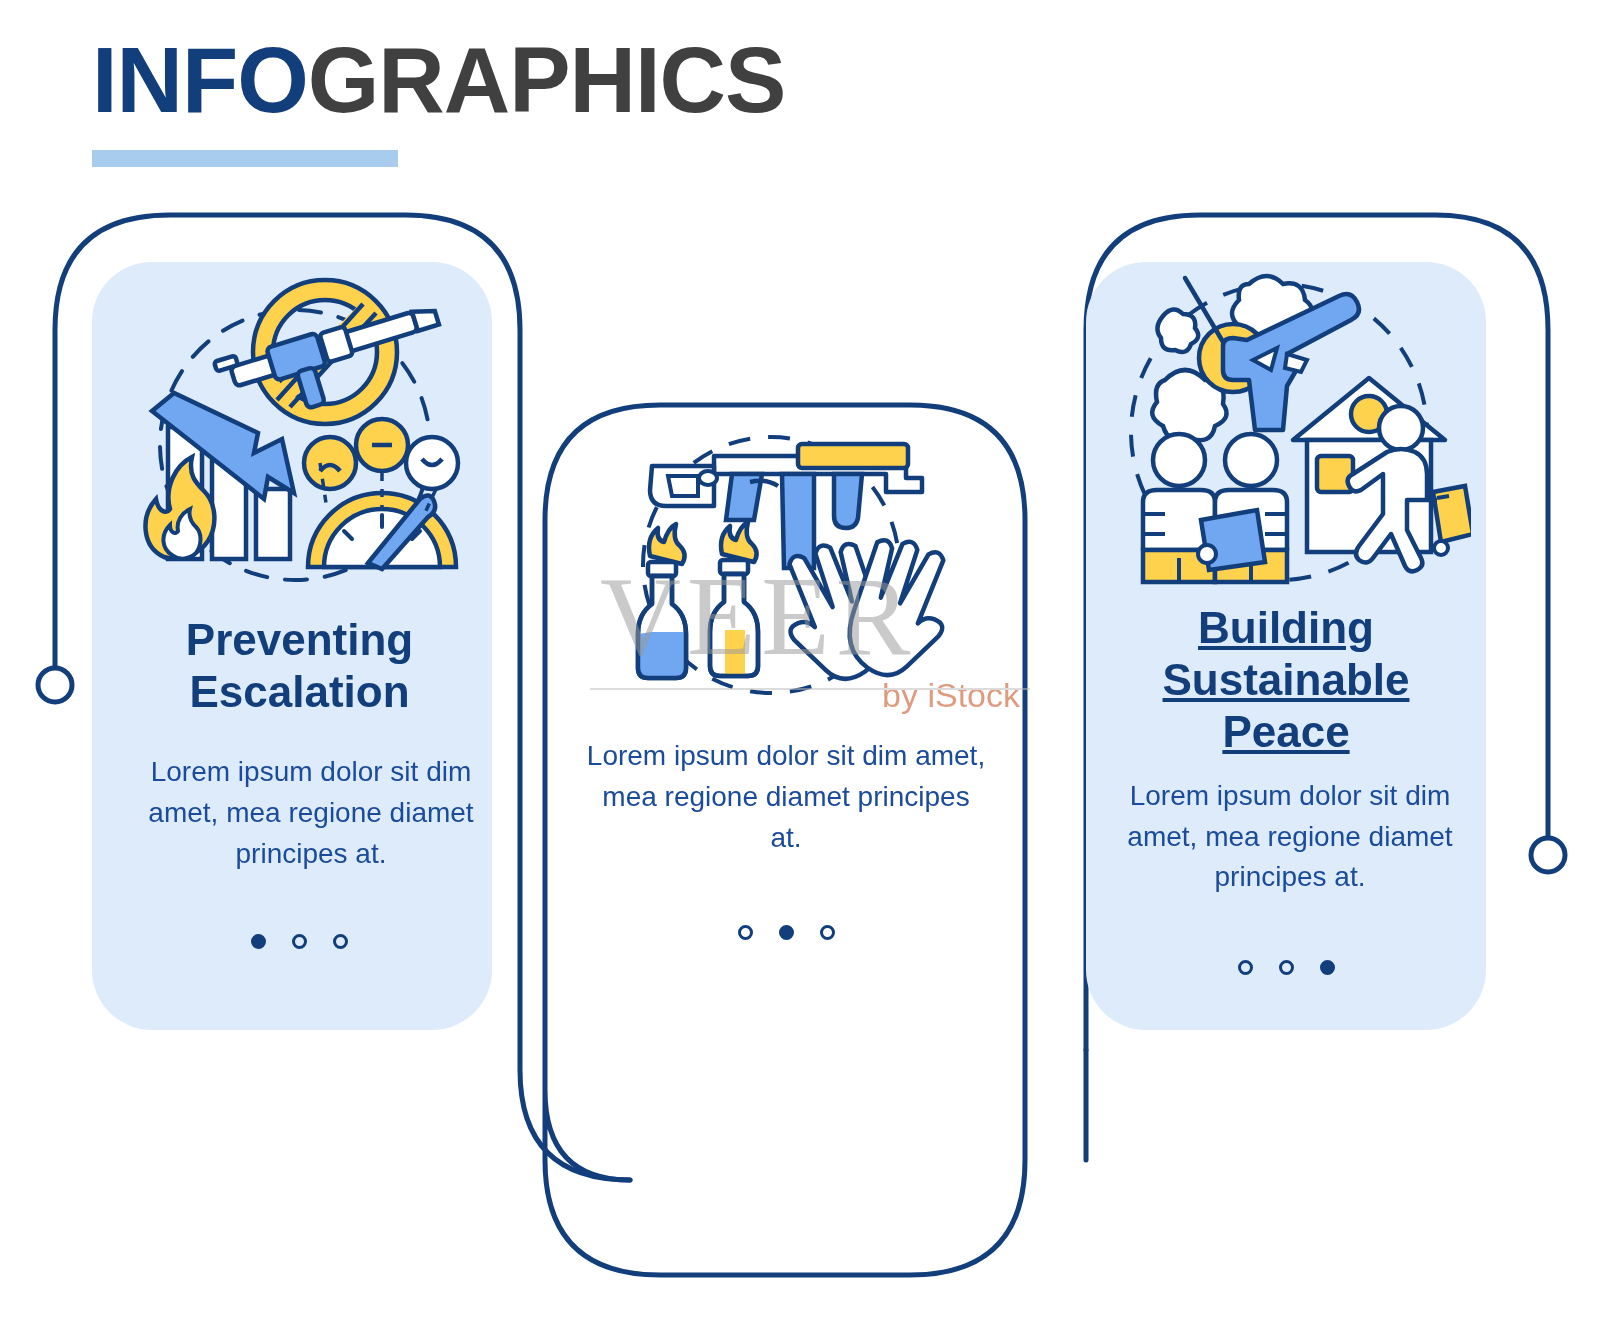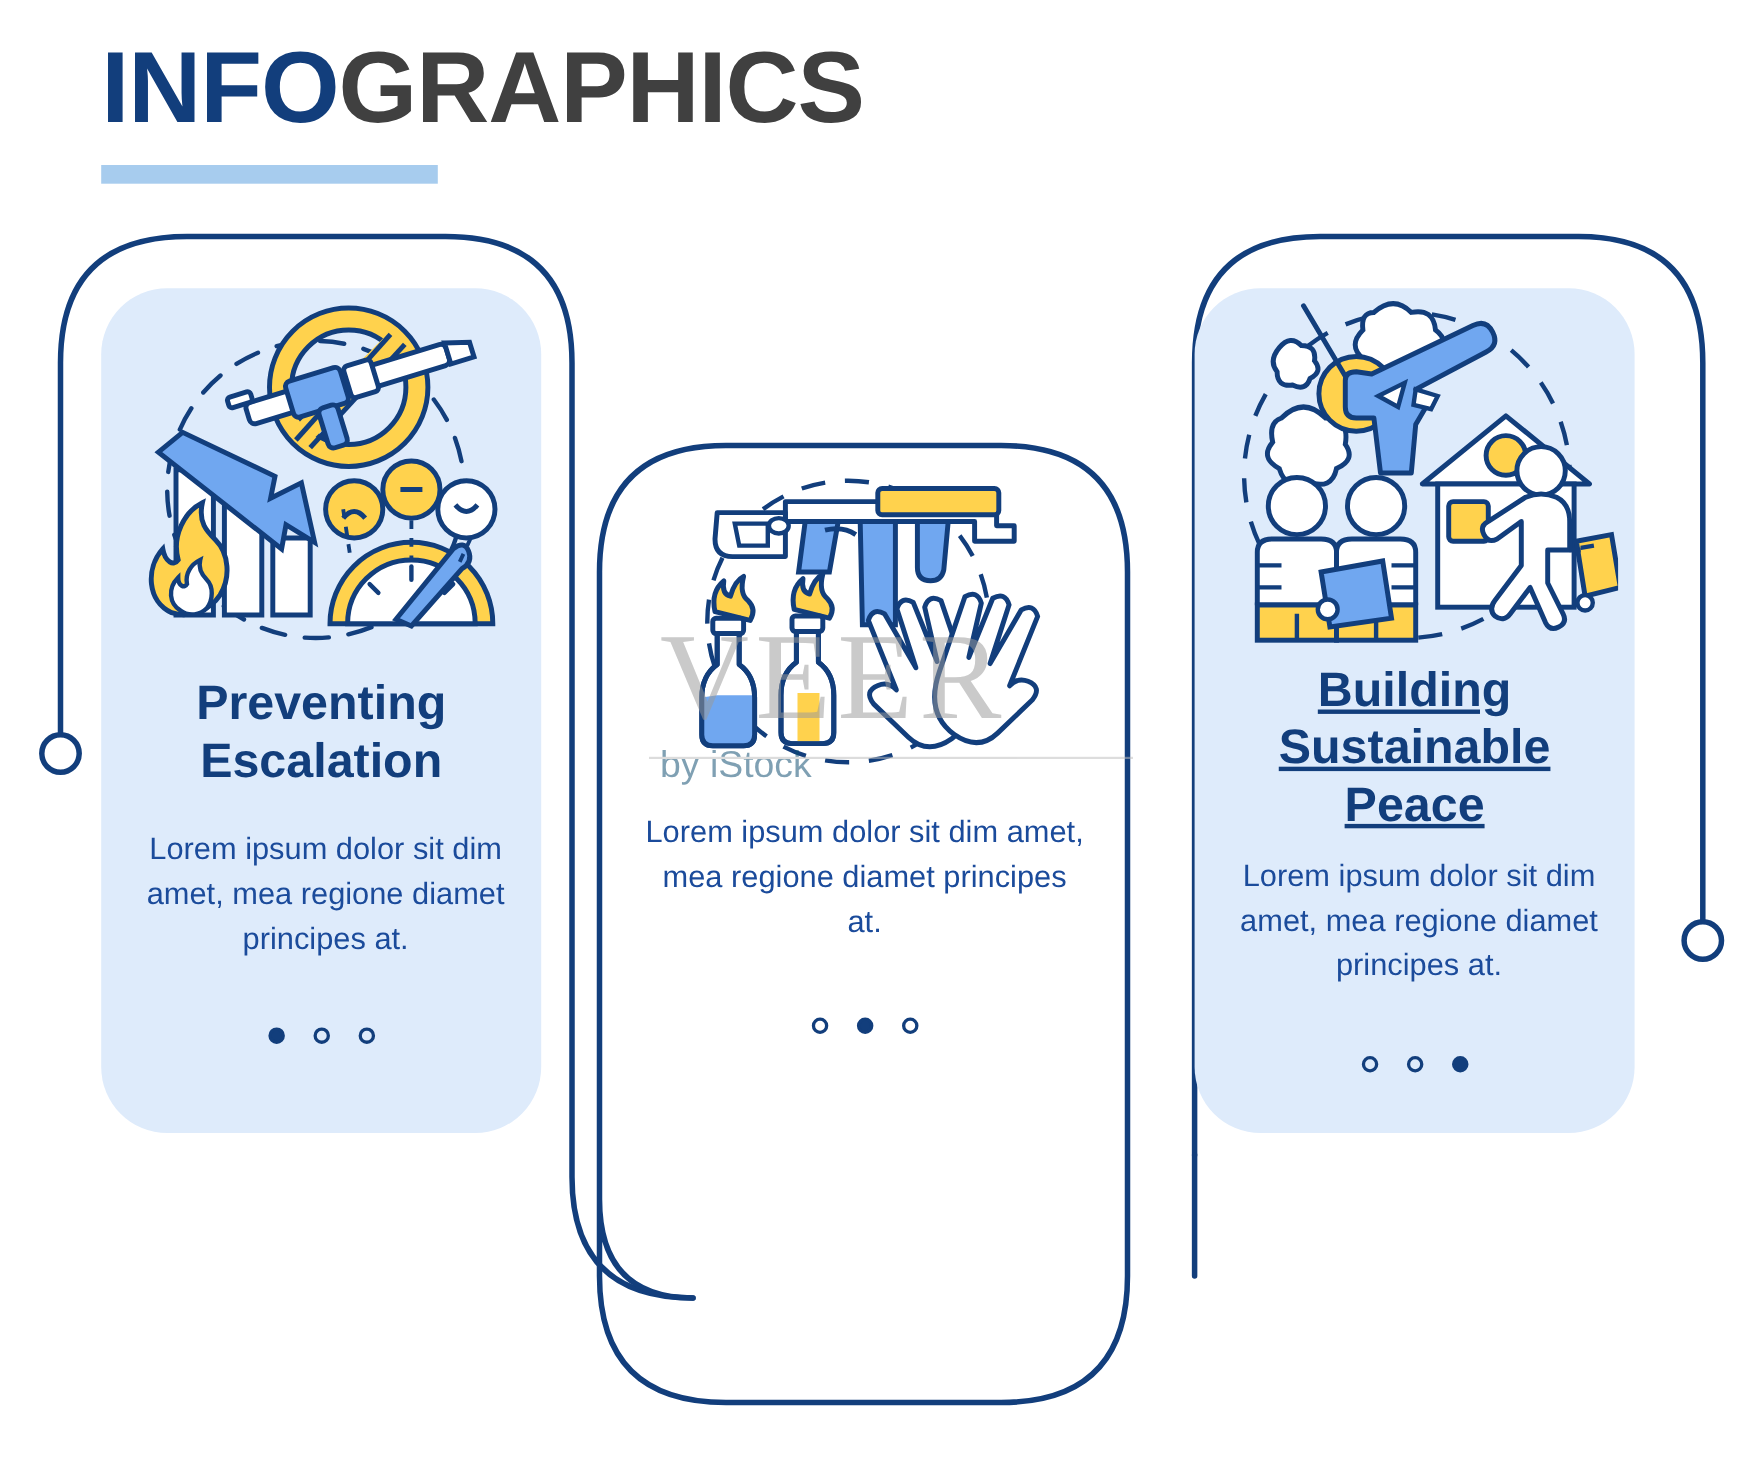--- a/index.html
+++ b/index.html
@@ -28,21 +28,21 @@
   .framelayer{position:absolute;left:0;top:0;width:1600px;height:1333px;
     pointer-events:none;}
 
   
   .panel{position:absolute;background:#DEEBFB;border-radius:60px;}
   #panel1{left:92px;top:262px;width:400px;height:768px;}
   #panel3{left:1086px;top:262px;width:400px;height:768px;}
 
   
   .card{position:absolute;box-sizing:border-box;}
-  #card1{left:92px;top:262px;width:400px;height:790px;}
+  #card1{left:92px;top:262px;width:400px;height:790px;padding-left:15px;}
   #card2{left:546px;top:400px;width:480px;height:790px;}
   #card3{left:1086px;top:262px;width:400px;height:790px;}
 
   .icon-wrap{
     width:100%;height:330px;display:flex;align-items:center;justify-content:center;
   }
   #card2 .icon-wrap{height:300px;}
 
   .card-title{
     color:#123E7C;font-size:44px;font-weight:bold;line-height:1.18;
@@ -66,22 +66,22 @@
   #card3 .dots{margin-top:62px;}
   .dot{width:15px;height:15px;border-radius:50%;box-sizing:border-box;
     border:3px solid #123E7C;background:transparent;}
   .dot.on{background:#123E7C;}
 
   
   .wm{position:absolute;left:600px;top:560px;width:420px;height:180px;
     pointer-events:none;opacity:.52;}
   .wm-text{font-family:"Liberation Serif",serif;font-size:112px;color:#9a9a9a;
     letter-spacing:6px;line-height:1;}
-  .wm-sub{font-family:"Liberation Sans",sans-serif;font-size:34px;color:#0c4a6e;
-    text-align:left;margin-top:4px;}
+  .wm-sub{font-family:"Liberation Sans",sans-serif;font-size:34px;color:#c2410c;
+    text-align:right;margin-top:4px;}
   .wm-line{height:2px;background:#bdbdbd;position:absolute;left:-10px;right:-10px;top:128px;}
 </style>
 </head>
 <body>
 
 <div id="stage">
 
   <div class="header">
     <div class="title"><span class="t-dark">INFO</span><span class="t-accent">GRAPHICS</span></div>
     <div class="title-rule"></div>

